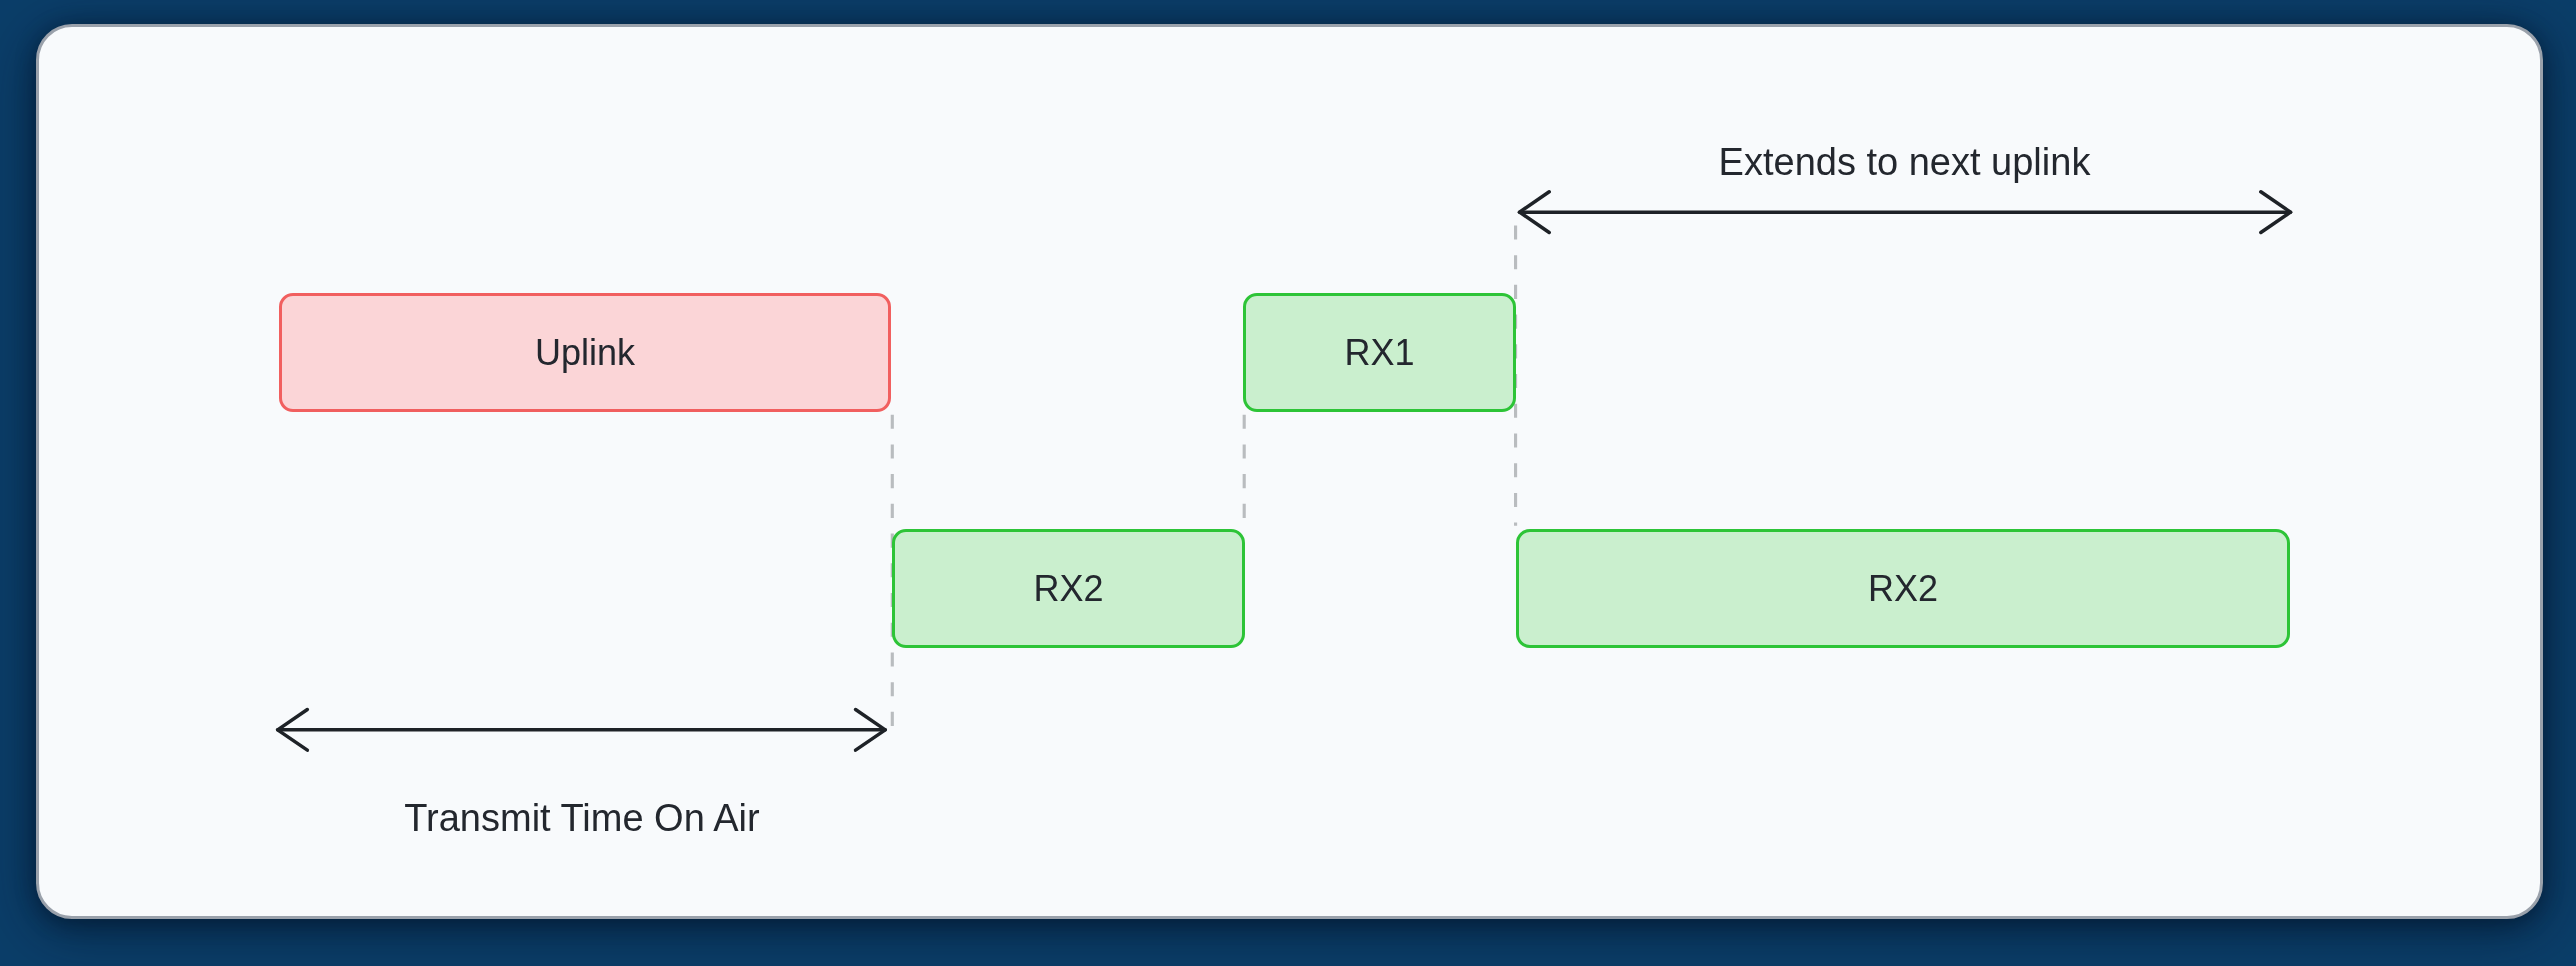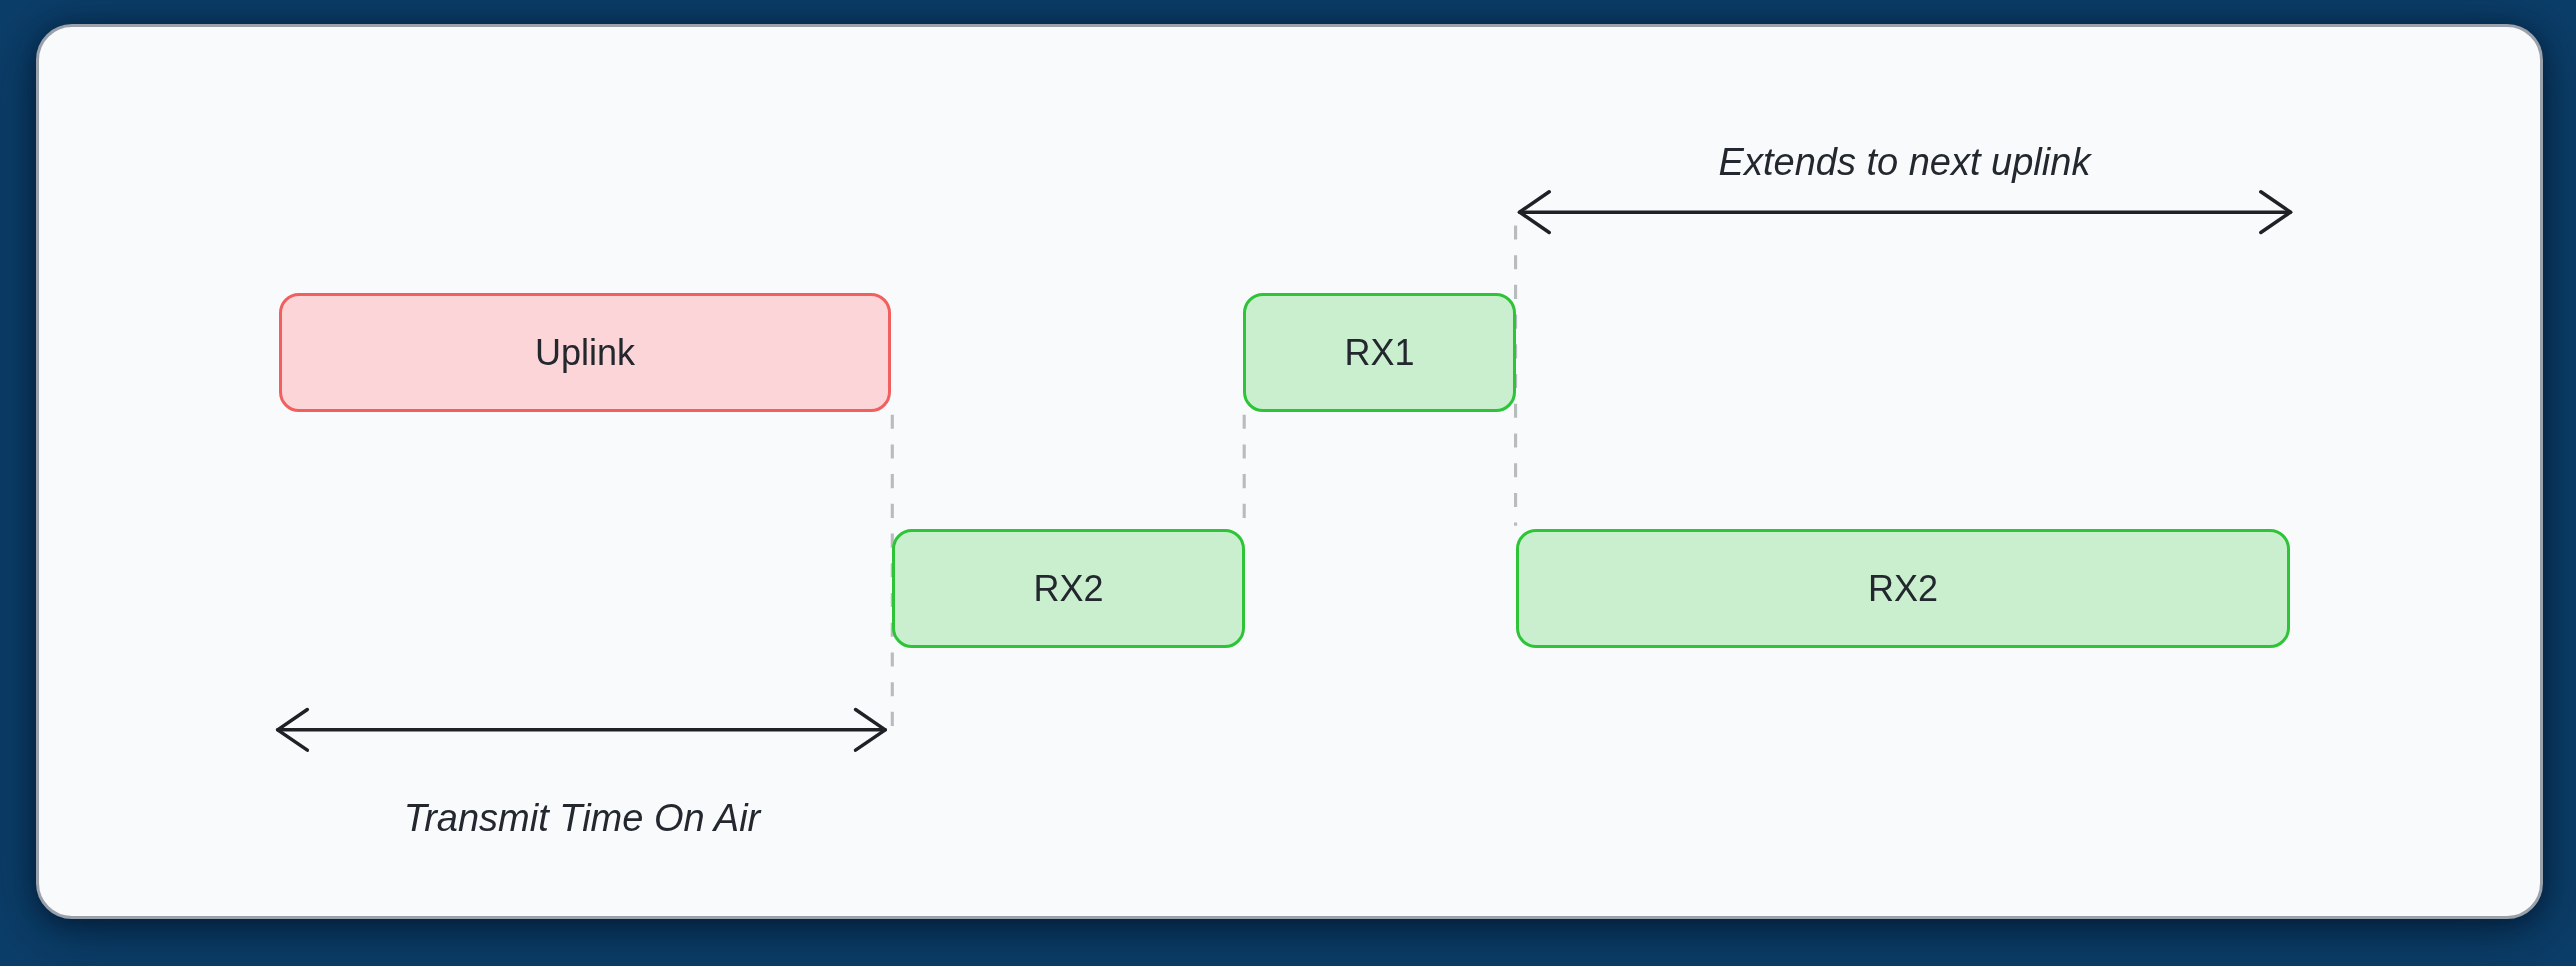--- a/index.html
+++ b/index.html
@@ -48,21 +48,21 @@
   .arrow-line {
     stroke: var(--arrow);
     stroke-width: 4.5;
     fill: none;
     stroke-linecap: round;
     stroke-linejoin: round;
   }
   .box {
     position:absolute;
     height:119px;
-    border-radius:20px;
+    border-radius:14px;
     border:3.1px solid;
     display:flex;
     align-items:center;
     justify-content:center;
     font-size:36px;
     color: var(--text);
   }
   .box.uplink {
     background: var(--uplink-fill);
     border-color: var(--uplink-border);
@@ -75,21 +75,20 @@
   #rx1-box    { left:1243px; top:293px; width:273px; }
   #rx2a-box   { left:892px; top:529px; width:353px; }
   #rx2b-box   { left:1516px; top:529px; width:774px; }
   .annotation {
     position:absolute;
     font-size:38px;
     color: var(--text);
     text-align:center;
     line-height:1.1;
     white-space:nowrap;
-    font-style:italic;
   }
   #extends-label  { left:1519px; top:142px; width:771px; }
   #transmit-label { left:278px;  top:798px; width:608px; }
 </style>
 </head>
 <body>
 
 <div class="stage">
 
   <div class="card"></div>

